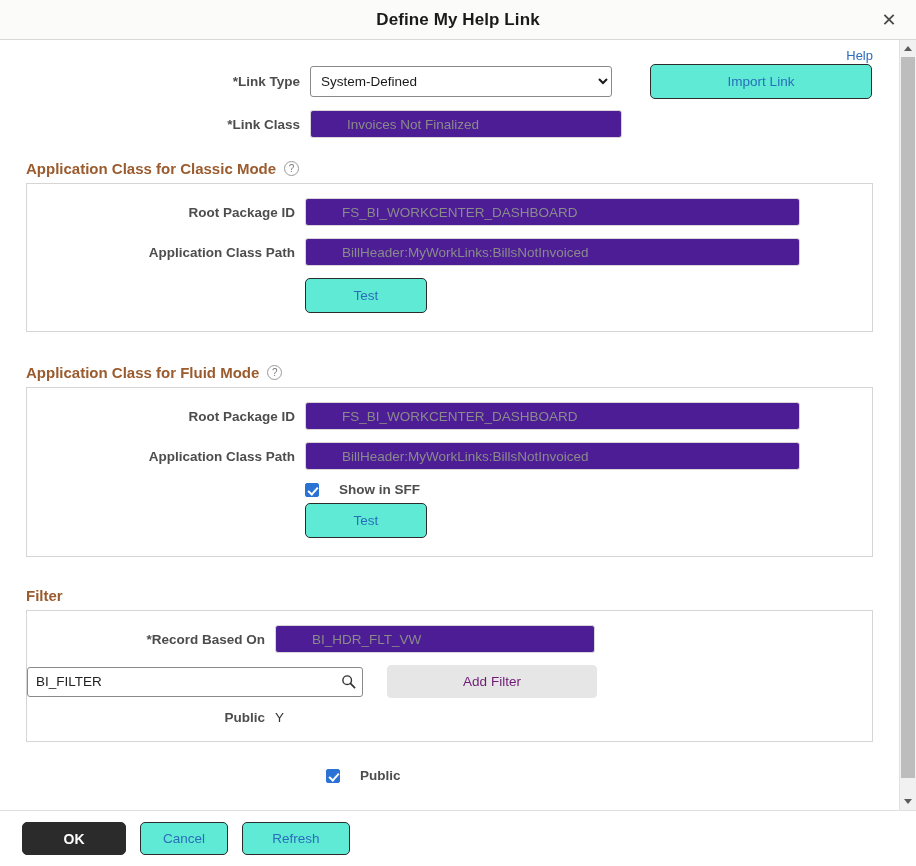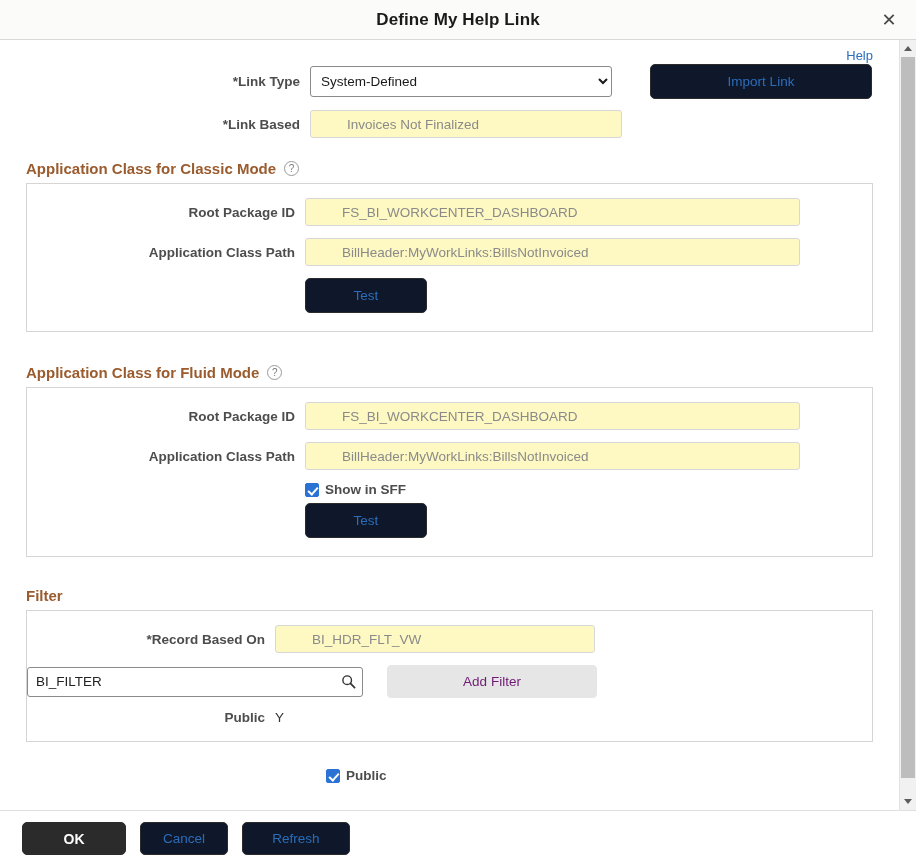--- a/index.html
+++ b/index.html
@@ -143,21 +143,21 @@
     height: 28px;
     padding: 2px 8px;
     border: 1px solid #c9c9c9;
     border-radius: 3px;
     background: #ffffff;
     color: #222;
     outline: none;
   }
   input.fld.disabled,
   input.fld[disabled] {
-    background: #fef9c3;
+    background: #4c1d95;
     color: #8a8a8a;
     border-color: #d7d7d7;
     padding-left: 36px;
   }
 
   select.fld {
     font-family: Liberation Sans, sans-serif;
     font-size: 13.5px;
     height: 31px;
     padding: 2px 6px;
@@ -166,21 +166,21 @@
     background: #ffffff;
     color: #1a1a1a;
     outline: none;
   }
 
   
   .btn-outline {
     font-family: "Liberation Sans", sans-serif;
     font-size: 13.5px;
     color: #2a6ebb;
-    background: #0f172a;
+    background: #5eead4;
     border: 1px solid #2b2b2b;
     border-radius: 5px;
     height: 33px;
     padding: 0 14px;
     cursor: pointer;
     line-height: 1;
   }
   .btn-dark {
     font-family: "Liberation Sans", sans-serif;
     font-size: 14px;
@@ -251,21 +251,21 @@
     font-weight: bold;
     color: #4d4d4d;
   }
   .glabel.req::before { content: "*"; }
   .gval {
     font-size: 13.5px;
     color: #333;
   }
 
   
-  .cb-row { display: flex; align-items: center; gap: 6px; }
+  .cb-row { display: flex; align-items: center; gap: 20px; }
   .cbox {
     width: 14px; height: 14px;
     background: #2a72d4;
     border: 1px solid #2a72d4;
     border-radius: 2px;
     position: relative;
     cursor: pointer;
     display: inline-block;
   }
   .cbox::after {
@@ -340,21 +340,21 @@
         <div class="frow">
           <div class="flabel req">Link Type</div>
           <select class="fld" style="width:302px;">
             <option>System-Defined</option>
           </select>
           <div style="width:38px;"></div>
           <button class="btn-outline" style="width:222px;height:35px;">Import Link</button>
         </div>
 
         <div class="frow">
-          <div class="flabel req">Link Based</div>
+          <div class="flabel req">Link Class</div>
           <input class="fld disabled" style="width: 312px;" disabled="" value="Invoices Not Finalized">
         </div>
 
       </div>
 
       <div class="group" style="margin-top:22px;">
         <div class="group-head">
           <span class="group-title">Application Class for Classic Mode</span>
           <span class="qmark">?</span>
         </div>

